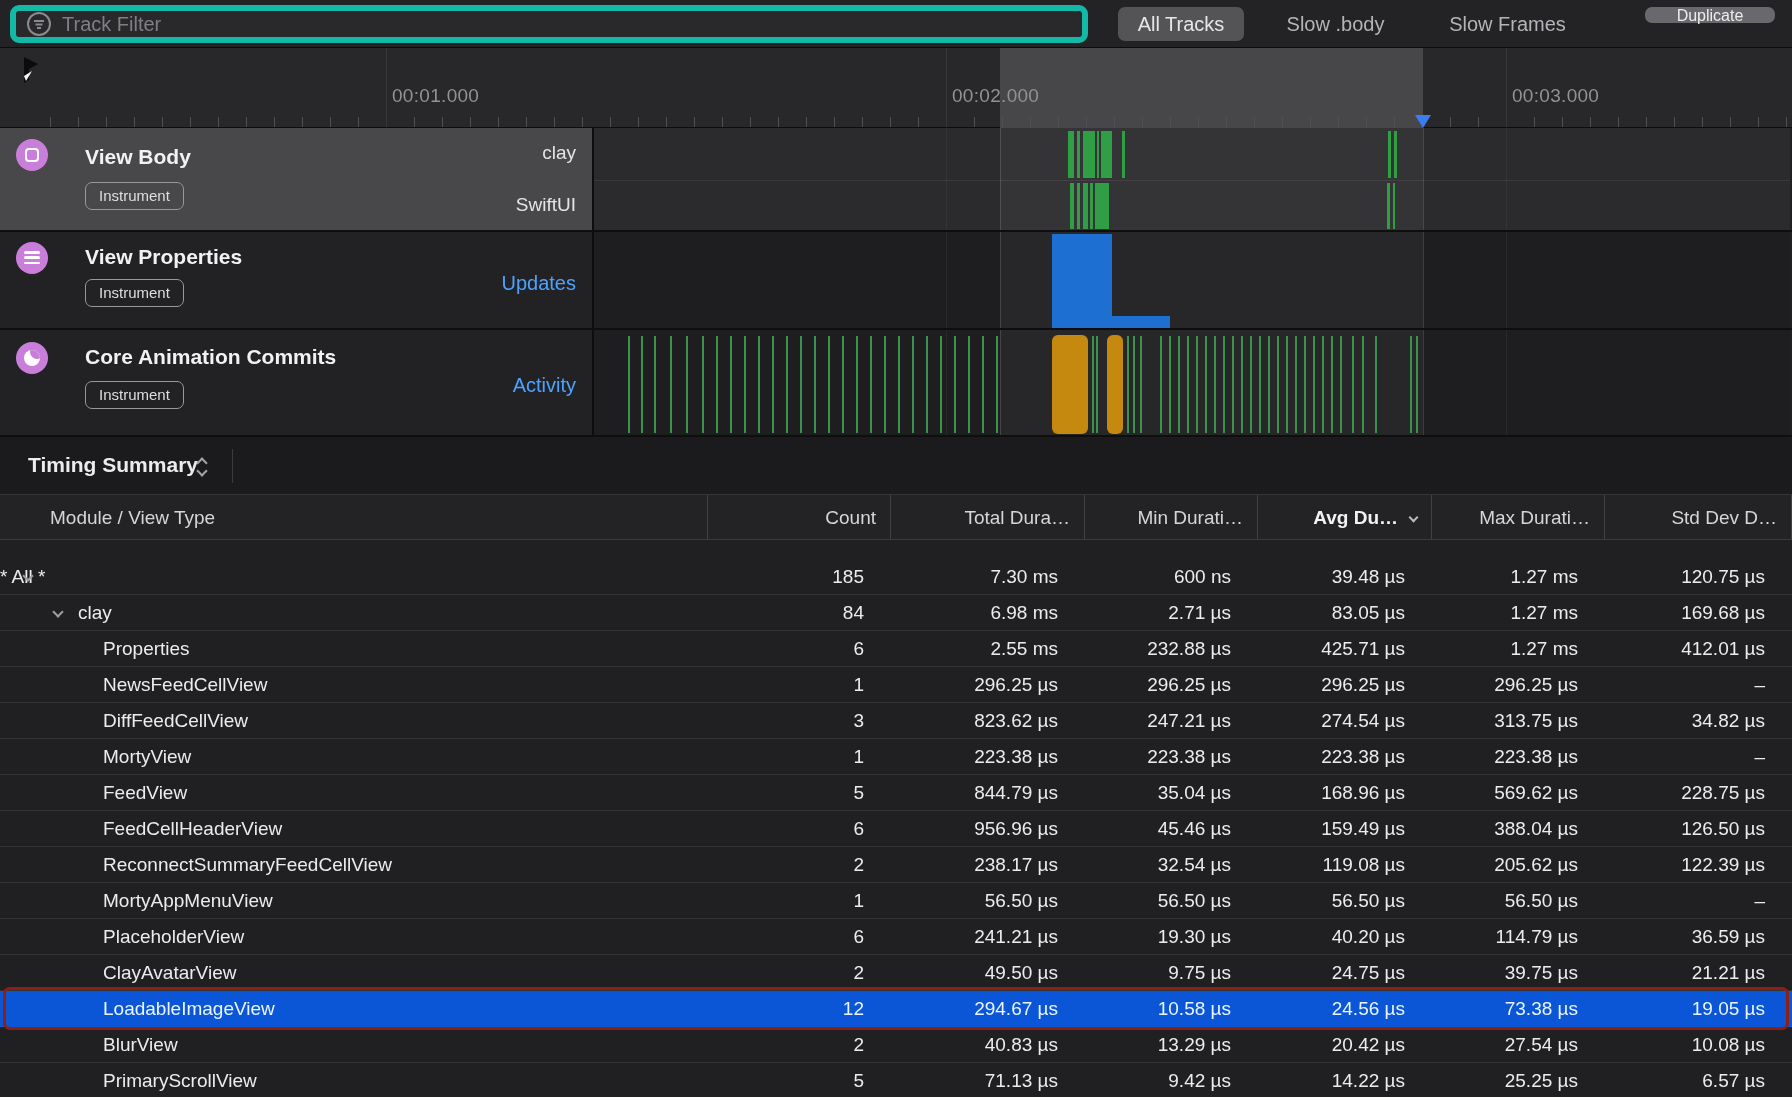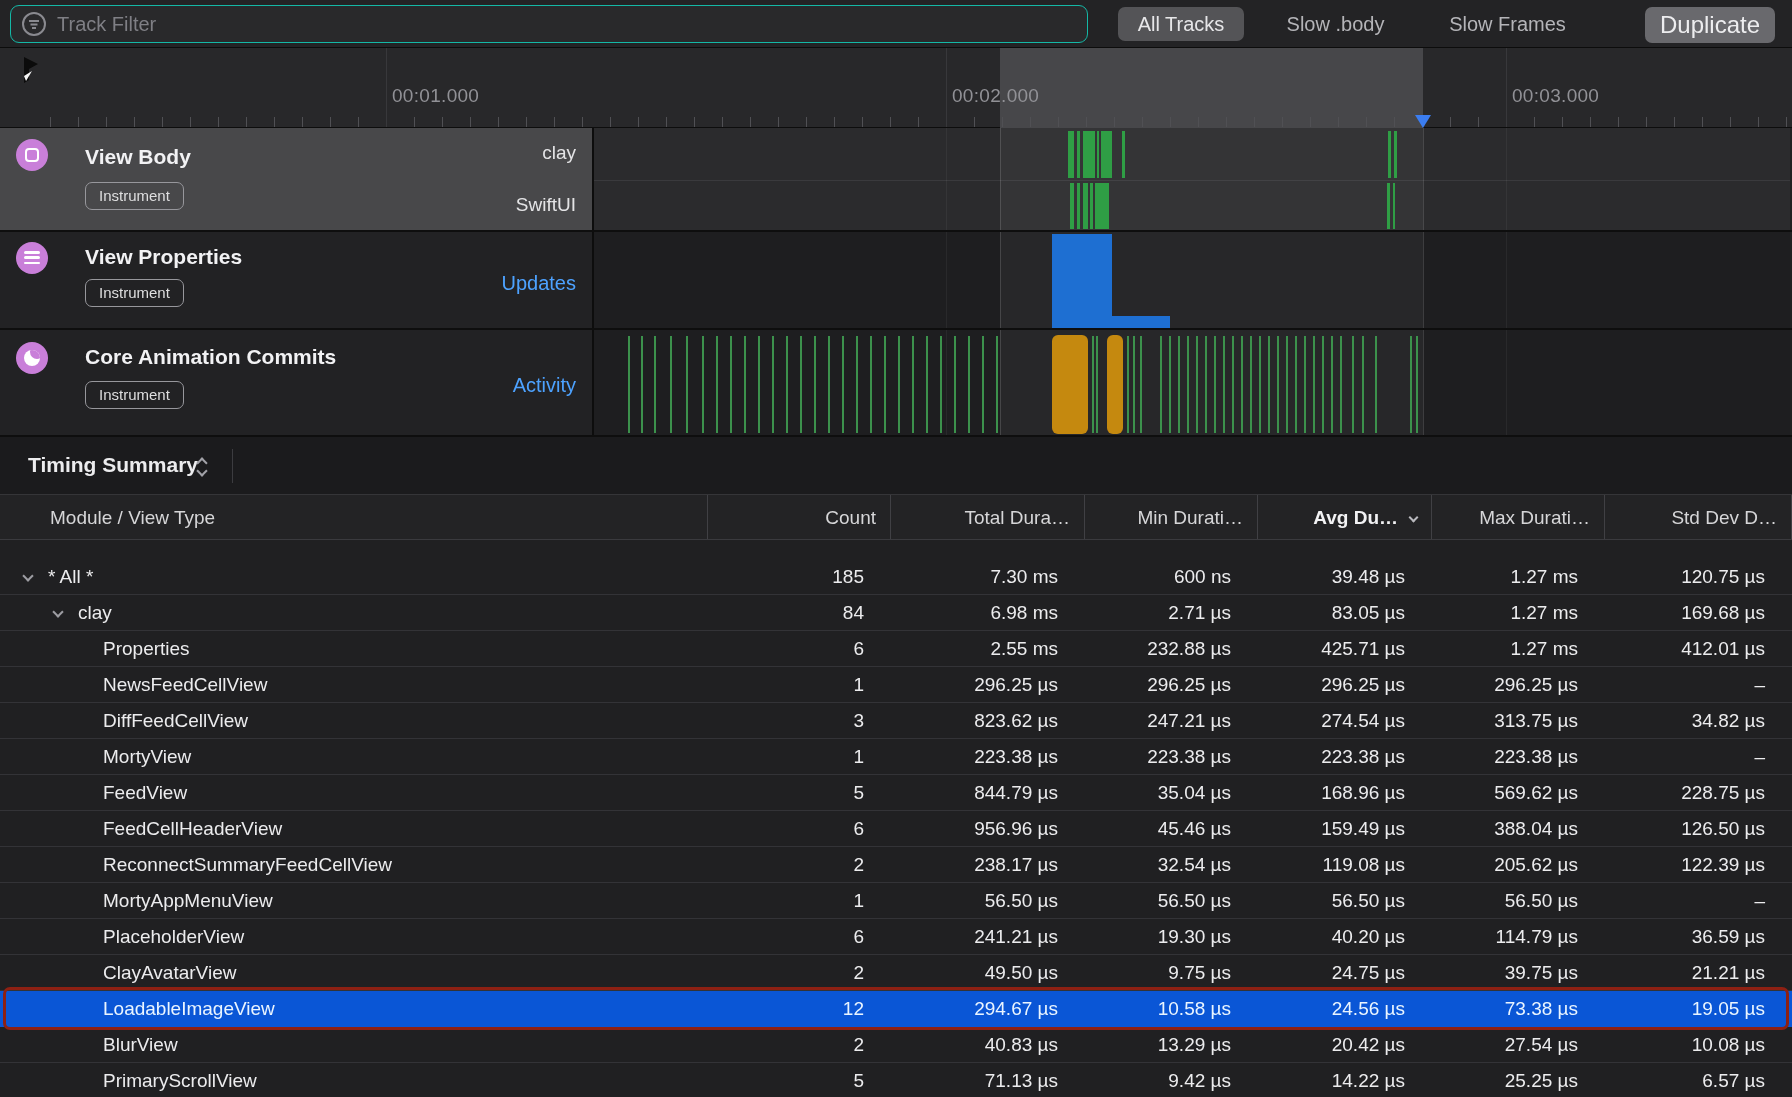--- a/index.html
+++ b/index.html
@@ -2,30 +2,30 @@
 <html><head>
 <meta charset="utf-8">
 <style>
   * { margin:0; padding:0; box-sizing:border-box; }
   html,body { background:#161618; }
   body { font-family:"Liberation Sans", sans-serif; }
   .stage { position:relative; width:1792px; height:1097px; overflow:hidden; background:#202022; color:#e8e8ea; }
 
   
   .toolbar { position:absolute; left:0; top:0; width:1792px; height:48px; background:#232325; border-bottom:1px solid #0c0c0c; }
-  .filter-field { position:absolute; left:10px; top:5px; width:1078px; height:38px; background:#29292b; border:1px solid #14b8a6; border-radius:9px; display:flex; align-items:center; padding-left:10px; }
+  .filter-field { position:absolute; left:10px; top:5px; width:1078px; height:38px; background:#29292b; border:6px solid #14b8a6; border-radius:9px; display:flex; align-items:center; padding-left:10px; }
   .filter-icon { width:26px; height:26px; flex:none; display:block; }
   .filter-field input { background:transparent; border:none; outline:none; color:#d8d8da; font-size:20px; font-family:"Liberation Sans",sans-serif; margin-left:10px; width:950px; }
   .filter-field input::placeholder { color:#7f7f85; }
   .tab { position:absolute; top:7px; height:34px; line-height:34px; font-size:20px; color:#b4b4b8; text-align:center; border-radius:7px; cursor:default; }
   .tab.selected { background:#545457; color:#e6e6e8; }
   .tab-all { left:1118px; width:126px; }
   .tab-sbody { left:1268px; width:135px; }
   .tab-sframes { left:1430px; width:155px; }
-  .dup-btn { position:absolute; left:1645px; top:7px; width:130px; height:36px; background:#69696d; border:none; border-radius:7px; color:#ededef; font-size:24px; font-family:"Liberation Sans",sans-serif; }
+  .dup-btn { position:absolute; left:1645px; top:7px; width:130px; height:16px; background:#69696d; border:none; border-radius:7px; color:#ededef; font-size:16px; font-family:"Liberation Sans",sans-serif; }
 
   
   .ruler { position:absolute; left:0; top:48px; width:1792px; height:80px; background:#28282a; border-bottom:1px solid #0d0d0d; }
   .ruler .sel-region { position:absolute; top:0; height:80px; background:#47474a; }
   .tick { position:absolute; bottom:0; width:1px; height:10px; background:#505054; }
   .tick.major { height:16px; background:#65656a; }
   .grid-ruler { position:absolute; top:0; bottom:0; width:1px; background:#38383b; }
   .tlabel { position:absolute; top:37px; font-size:19px; color:#919196; letter-spacing:.3px; }
   .play-flag { position:absolute; left:22px; top:8px; }
   .sel-marker { position:absolute; top:67px; width:0; height:0; border-left:8px solid transparent; border-right:8px solid transparent; border-top:13px solid #3b7df0; }
@@ -86,21 +86,21 @@
   .thead .cell { position:relative; font-size:19px; color:#d6d6d8; line-height:45px; border-right:1px solid #404044; white-space:nowrap; overflow:hidden; }
   .thead .cell.first { padding-left:50px; }
   .thead .cell.num { text-align:right; padding-right:14px; }
   .thead .cell.sorted { font-weight:700; color:#f2f2f4; }
   .sort-chev { display:inline-block; width:7px; height:7px; border-right:2px solid #b9b9be; border-bottom:2px solid #b9b9be; transform:rotate(45deg); margin-left:12px; margin-bottom:3px; }
   .tbody { position:absolute; left:0; top:541px; width:1792px; height:556px; padding-top:18px; background:#202022; }
   .trow { position:relative; width:1792px; height:36px; border-bottom:1px solid #333337; }
   .trow .cell { font-size:19px; line-height:35px; color:#ececee; white-space:nowrap; overflow:hidden; }
   .trow .cell.num { text-align:right; padding-right:27px; }
   .trow .name { position:relative; }
-  .trow .name.lvl0 { padding-left:48px; } .trow .name.lvl1 { padding-left:78px; } .trow .name.lvl2 { padding-left:103px; }
+  .trow .name.lvl0 { } .trow .name.lvl1 { padding-left:78px; } .trow .name.lvl2 { padding-left:103px; }
   .row-chev { position:absolute; top:13px; width:8px; height:8px; border-right:2.5px solid #9d9da3; border-bottom:2.5px solid #9d9da3; transform:rotate(45deg); }
   .name.lvl0 .row-chev { left:24px; } .name.lvl1 .row-chev { left:54px; }
   .trow.sel { background:#0a56d6; border-bottom-color:transparent; }
   .trow.sel .cell { color:#eaf5ff; }
   .trow.sel::after { content:""; position:absolute; left:3px; right:3px; top:-4px; bottom:-4px; border:3px solid #8e2013; border-radius:7px; pointer-events:none; }
 </style>
 </head>
 <body>
 
 <div class="stage">

